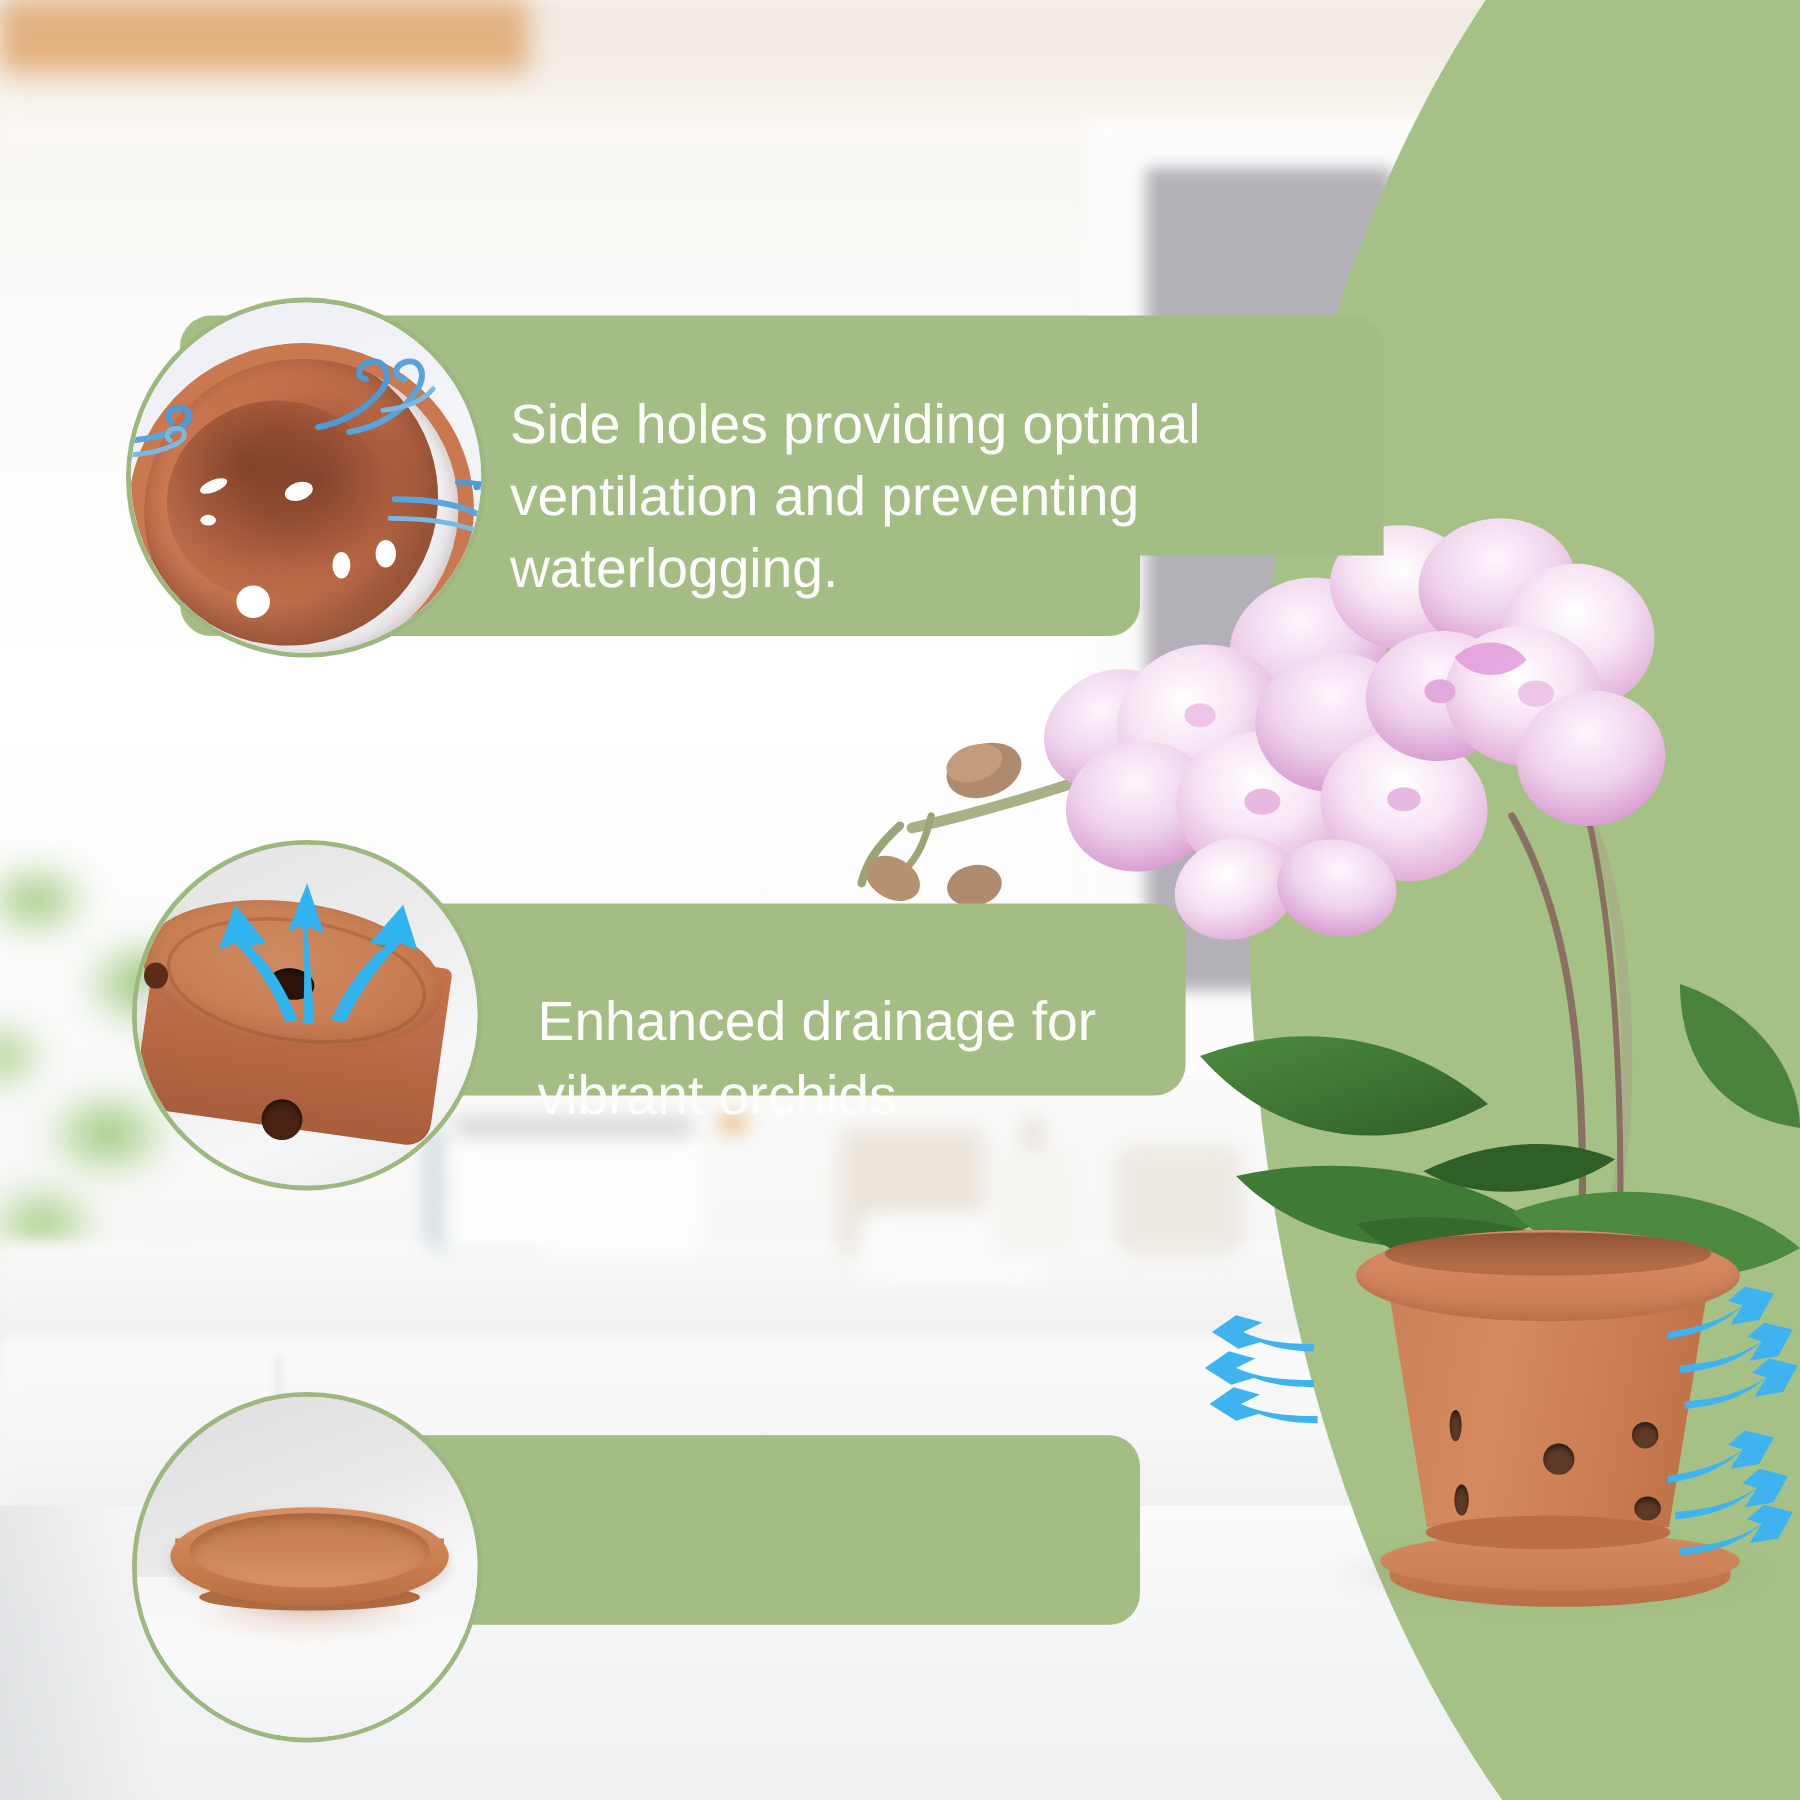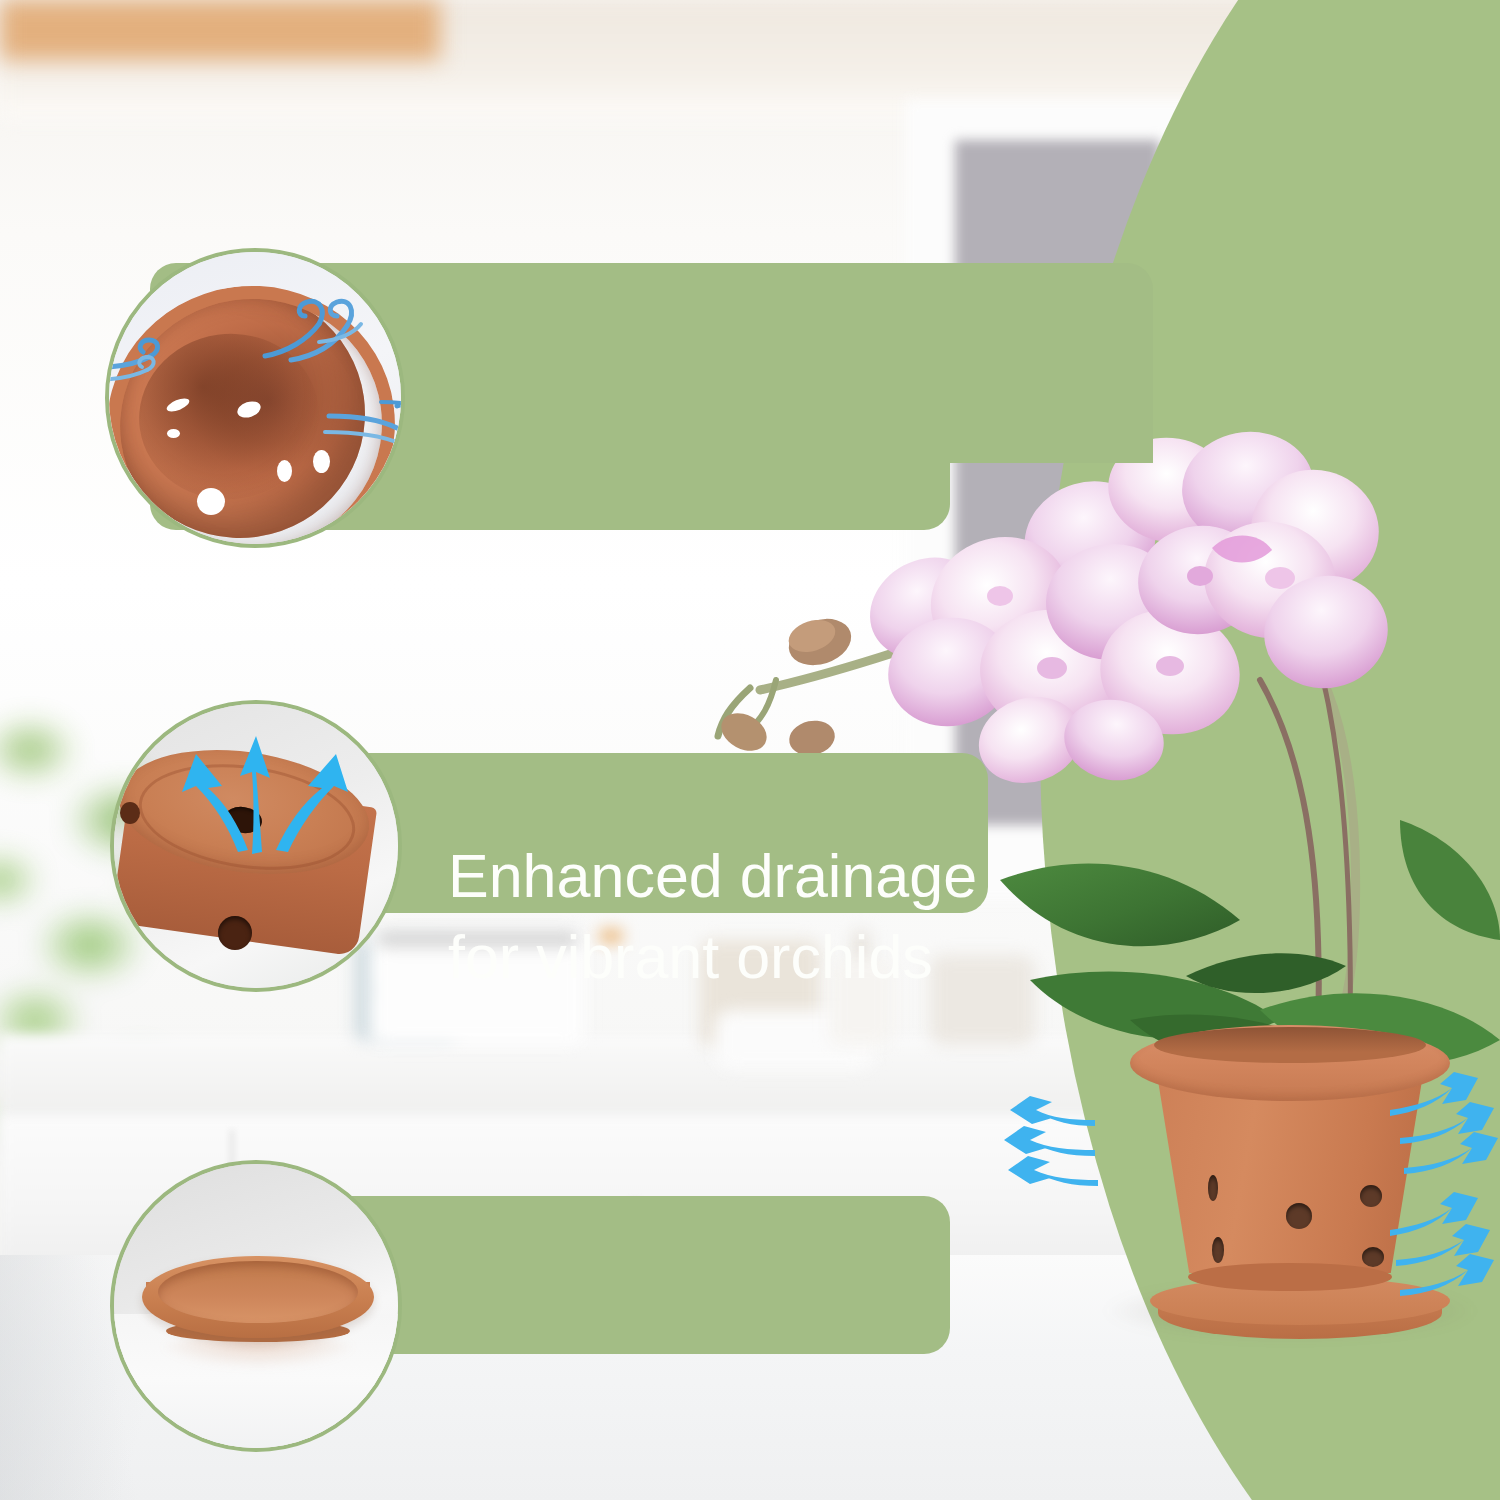--- a/index.html
+++ b/index.html
@@ -127,21 +127,21 @@
   .panel1-text{
     position:absolute;left:425px;top:278px;width:700px;
     font-size:46px;line-height:1.30;color:#fdfefb;
     z-index:6;
   }
   .panel2{
     left:150px;top:753px;width:838px;height:160px;border-radius:26px;
   }
   .panel2-text{
     position:absolute;left:448px;top:775px;width:540px;
-    font-size:61px;line-height:1.33;color:#fdfefb;z-index:6;
+    font-size:46px;line-height:1.33;color:#fdfefb;z-index:6;
   }
   .panel3{
     left:150px;top:1196px;width:800px;height:158px;border-radius:26px;
   }
   .panel3-text{
     position:absolute;left:448px;top:1216px;width:520px;
     font-size:46px;line-height:1.33;color:#fdfefb;z-index:6;
   }
 
   
@@ -473,20 +473,23 @@
       <g fill="#3fb3ef">
         <path d="M690 810 C716 806 736 800 752 788 L742 804 L766 800 L778 778 L754 772 L740 784 L752 788 C736 804 716 812 690 816 Z"></path>
         <path d="M696 840 C724 838 746 832 764 820 L754 836 L778 832 L790 810 L766 804 L752 816 L764 820 C746 836 724 844 696 846 Z"></path>
         <path d="M700 870 C728 868 750 862 768 850 L758 866 L782 862 L794 840 L770 834 L756 846 L768 850 C750 866 728 874 700 876 Z"></path>
       </g>
     </svg>
   </div>
 
   <div class="panel panel1-top"></div>
   <div class="panel panel1-bot"></div>
+  <p class="panel1-text">Side holes providing optimal
+ventilation and preventing
+waterlogging.</p>
 
   <div class="panel panel2"></div>
   <p class="panel2-text">Enhanced drainage
 for vibrant orchids</p>
 
   <div class="panel panel3"></div>
 
   <div class="circle c1">
     <div class="c-inner">
       <div class="c1bg"></div>

